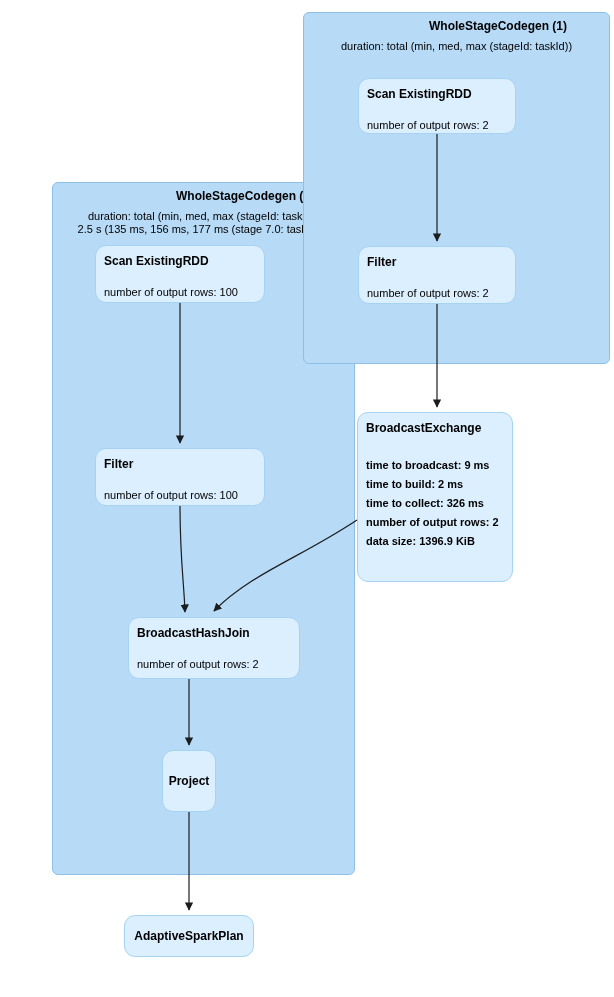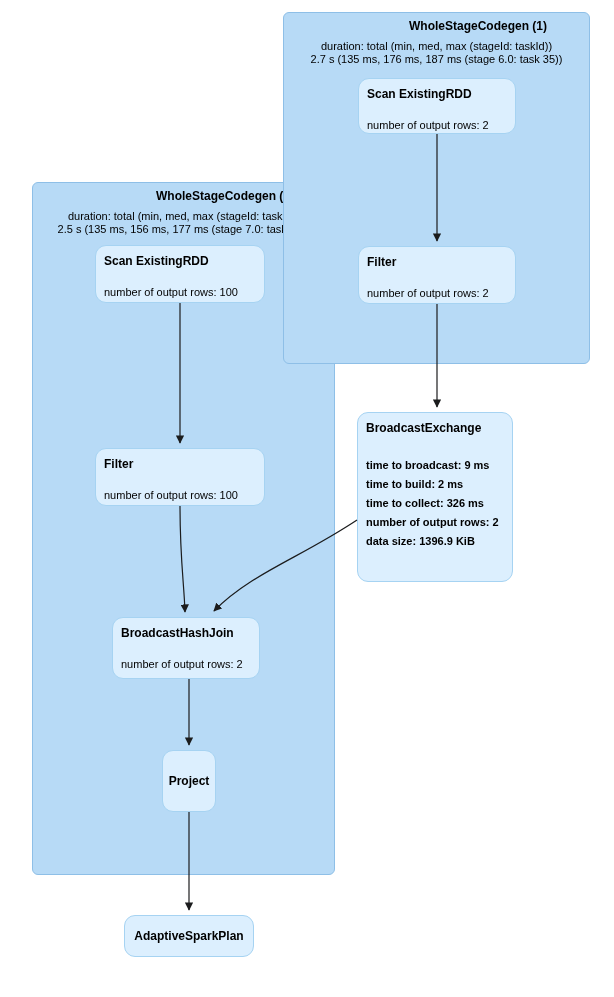--- a/index.html
+++ b/index.html
@@ -15,20 +15,21 @@
     font-family: "Liberation Sans", sans-serif;
     color: var(--text, #000000);
     overflow: hidden;
   }
   .cluster {
     position: absolute;
     box-sizing: border-box;
     background: var(--cluster-fill, #b7daf6);
     border: 1px solid var(--cluster-border, #8ebfe7);
     border-radius: 6px;
+    margin-left: 20px;
   }
   .cluster-title {
     position: absolute;
     font-size: 12px;
     font-weight: bold;
     white-space: nowrap;
   }
   .cluster-duration {
     position: absolute;
     left: 0;
@@ -97,21 +98,20 @@
     <div class="cluster-duration" style="top:27px;">
       <div>duration: total (min, med, max (stageId: taskId))</div>
       <div>2.5 s (135 ms, 156 ms, 177 ms (stage 7.0: task 36))</div>
     </div>
   </div>
 
   <div class="cluster" style="left:283px; top:12px; width:307px; height:352px; z-index:2;">
     <div class="cluster-title" style="top:6px; right:42px;">WholeStageCodegen (1)</div>
     <div class="cluster-duration" style="top:27px;">
       <div>duration: total (min, med, max (stageId: taskId))</div>
-      <div>2.7 s (135 ms, 176 ms, 187 ms (stage 6.0: task 35))</div>
     </div>
   </div>
 
   <div class="node" style="left:358px; top:78px; width:158px; height:56px;">
     <div class="node-title">Scan ExistingRDD</div>
     <div class="node-metrics">
       <div class="metric">number of output rows: 2</div>
     </div>
   </div>
 
@@ -140,21 +140,21 @@
     </div>
   </div>
 
   <div class="node" style="left:95px; top:448px; width:170px; height:58px;">
     <div class="node-title">Filter</div>
     <div class="node-metrics">
       <div class="metric">number of output rows: 100</div>
     </div>
   </div>
 
-  <div class="node" style="left:112px; top:617px; width:148px; height:62px;">
+  <div class="node" style="left:128px; top:617px; width:172px; height:62px;">
     <div class="node-title">BroadcastHashJoin</div>
     <div class="node-metrics">
       <div class="metric">number of output rows: 2</div>
     </div>
   </div>
 
   <div class="node node--title-only" style="left:162px; top:750px; width:54px; height:62px;justify-content:center;">
     <div class="node-title">Project</div>
   </div>
 

